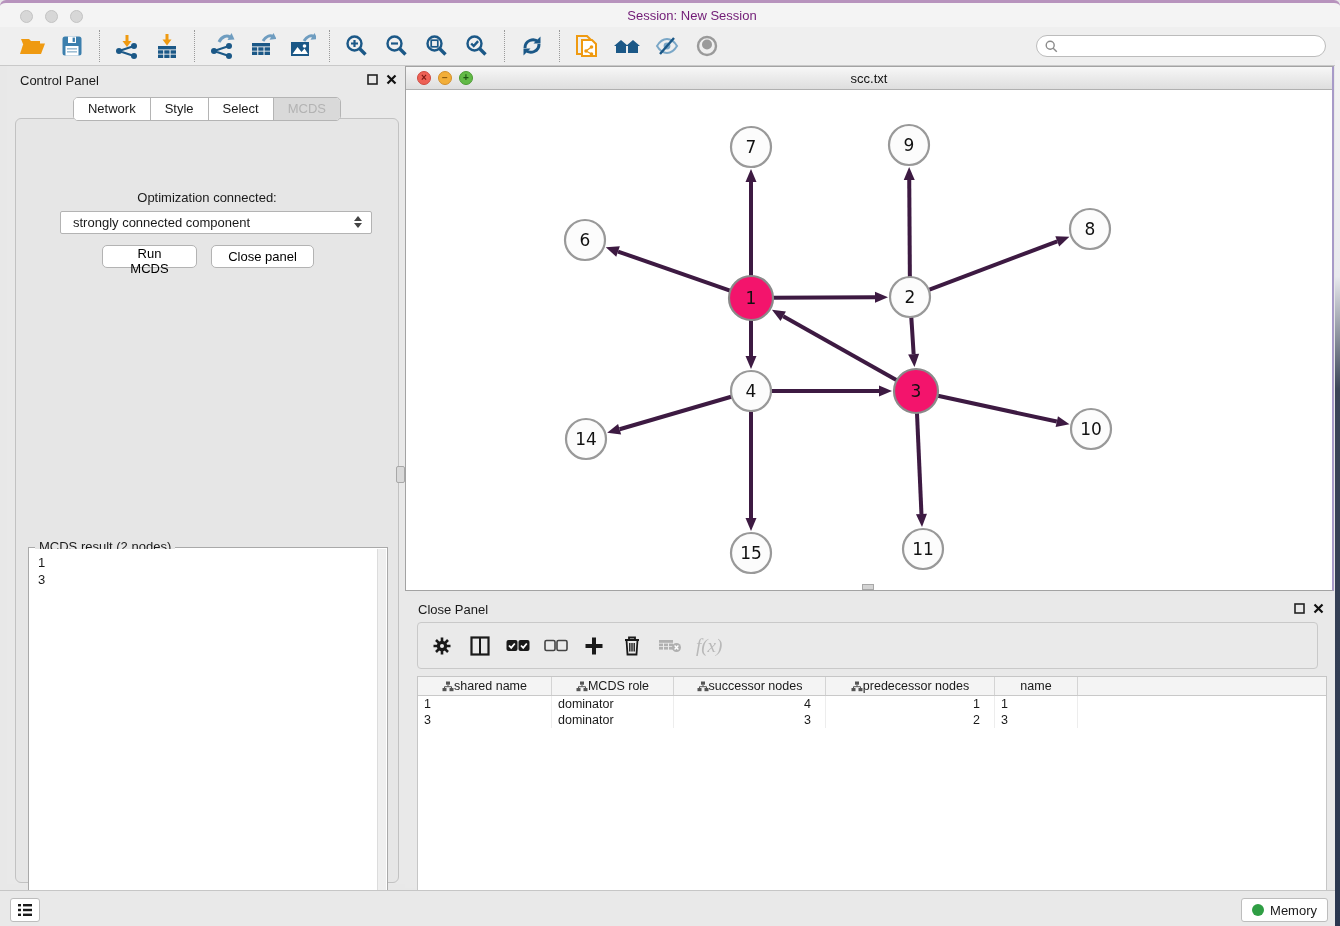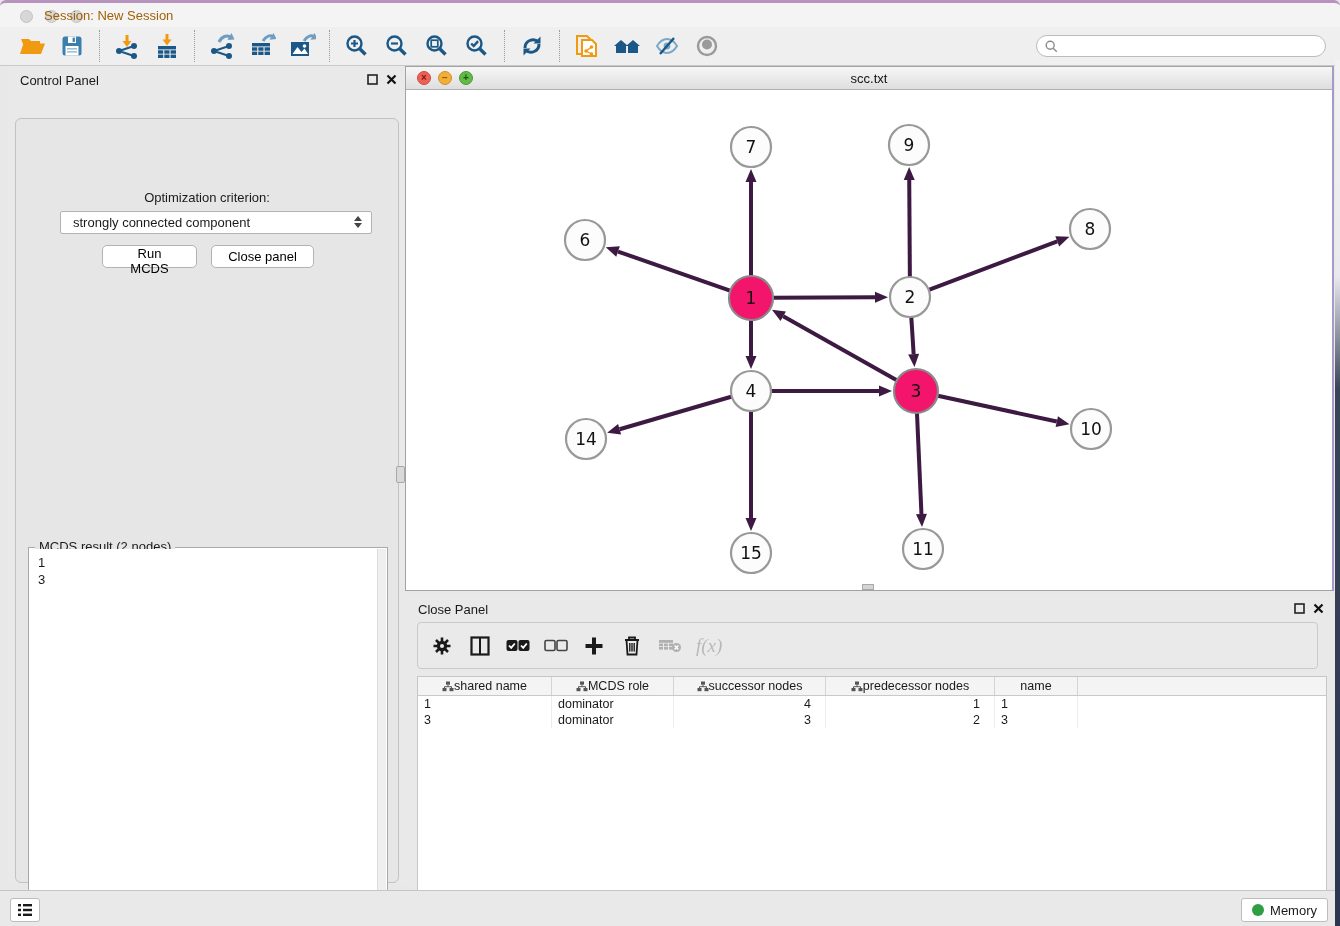--- a/index.html
+++ b/index.html
@@ -5,21 +5,21 @@
   * { margin:0; padding:0; box-sizing:border-box; }
   html,body { width:1340px; height:926px; overflow:hidden; }
   body { font-family:"Liberation Sans", sans-serif; background:#e8e8e8; color:#1a1a1a; position:relative; }
   .app { position:absolute; inset:0; }
 
   
   .titlebar { position:absolute; left:0; top:0; right:0; height:27px; background:#f4f4f4;
               border-top:3px solid #b793bd; border-radius:6px 6px 0 0; }
   .traffic-inactive { position:absolute; left:20px; top:7px; display:flex; gap:12px; }
   .traffic-inactive span { width:13px; height:13px; border-radius:50%; background:#d7d7d7; border:1px solid #c3c3c3; }
-  .win-title { position:absolute; left:0; right:0; top:5px; text-align:left; font-size:13px; color:#a16207;padding-left:44px; }
+  .win-title { position:absolute; left:0; right:0; top:5px; text-align:center; font-size:13px; color:#701a75;padding-left:44px; }
 
   
   .toolbar { position:absolute; left:0; top:27px; right:0; height:39px; background:#efefef;
              border-bottom:1px solid #c9c9c9; display:flex; align-items:center; padding-left:12px; }
   .tbtn { width:40px; height:36px; display:flex; align-items:center; justify-content:center; }
   .sep { width:0; height:32px; border-left:1px dotted #9a9a9a; margin:0 7px; }
   .search-box { position:absolute; right:14px; top:8px; width:290px; height:22px; background:#fff;
                 border:1px solid #bcbcbc; border-radius:12px; display:flex; align-items:center; padding:0 8px; }
   .search-box input { border:none; outline:none; flex:1; font-size:12px; margin-left:5px; background:transparent; }
 
@@ -273,37 +273,45 @@
       <span class="panel-icons">
         <svg width="11" height="11" viewBox="0 0 11 11">
             <rect x="1" y="1" width="9" height="9" fill="none" stroke="#222" stroke-width="1.6"></rect>
           </svg>
         <svg width="11" height="11" viewBox="0 0 11 11">
             <path d="M1.5 1.5l8 8M9.5 1.5l-8 8" stroke="#111" stroke-width="2.2"></path>
           </svg>
       </span>
     </div>
     <div class="cp-content">
-      <div class="opt-label">Optimization criterion:</div>
+      <div class="opt-label">Optimization connected:</div>
       <div class="dropdown">
         <span>strongly connected component</span>
         <span class="stepper">
             <i class="up"></i>
             <i class="dn"></i>
           </span>
       </div>
       <button class="btn" style="left:86px; top:126px; width:95px;">Run MCDS</button>
       <button class="btn" style="left:195px; top:126px; width:103px;">Close panel</button>
       <div class="fieldset">
         <span class="legend">MCDS result (2 nodes)</span>
         <div class="result-area" id="result-area">1
 3</div>
         <div class="result-scroll"></div>
       </div>
     </div>
+    <div class="tabrow" id="cp-tabs">
+        <div class="seg">
+          <span class="tab">Network</span>
+          <span class="tab">Style</span>
+          <span class="tab">Select</span>
+          <span class="tab selected">MCDS</span>
+        </div>
+      </div>
   </div>
 
   <div class="v-grip"></div>
 
   <div class="net-window">
     <div class="net-titlebar">
       <div class="traffic-active">
         <span class="tl-red">×</span>
         <span class="tl-yellow">−</span>
         <span class="tl-green">+</span>

